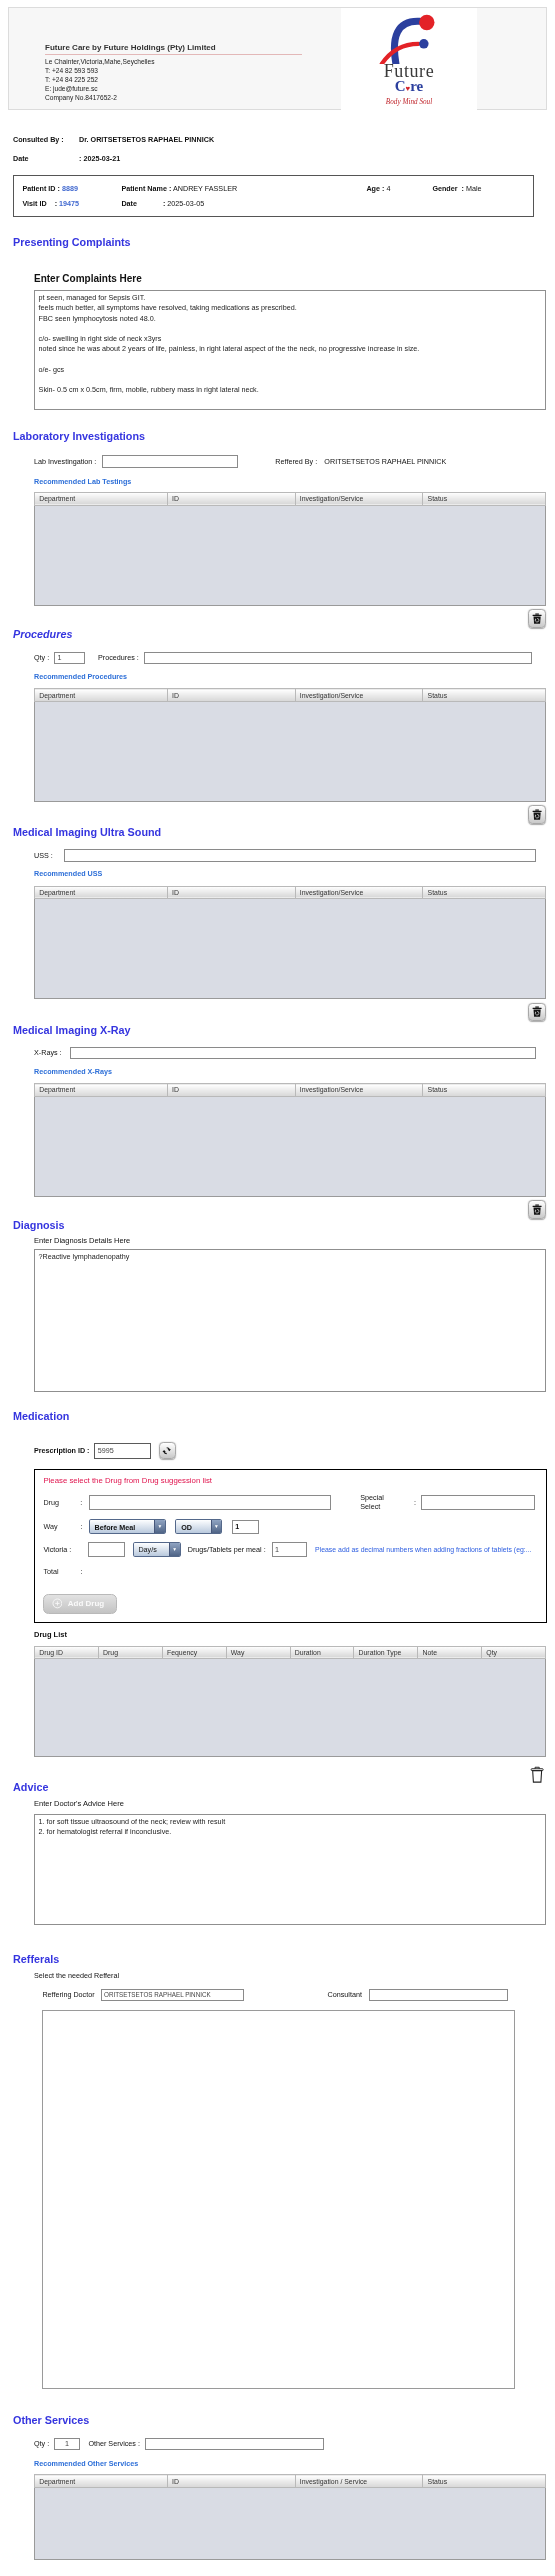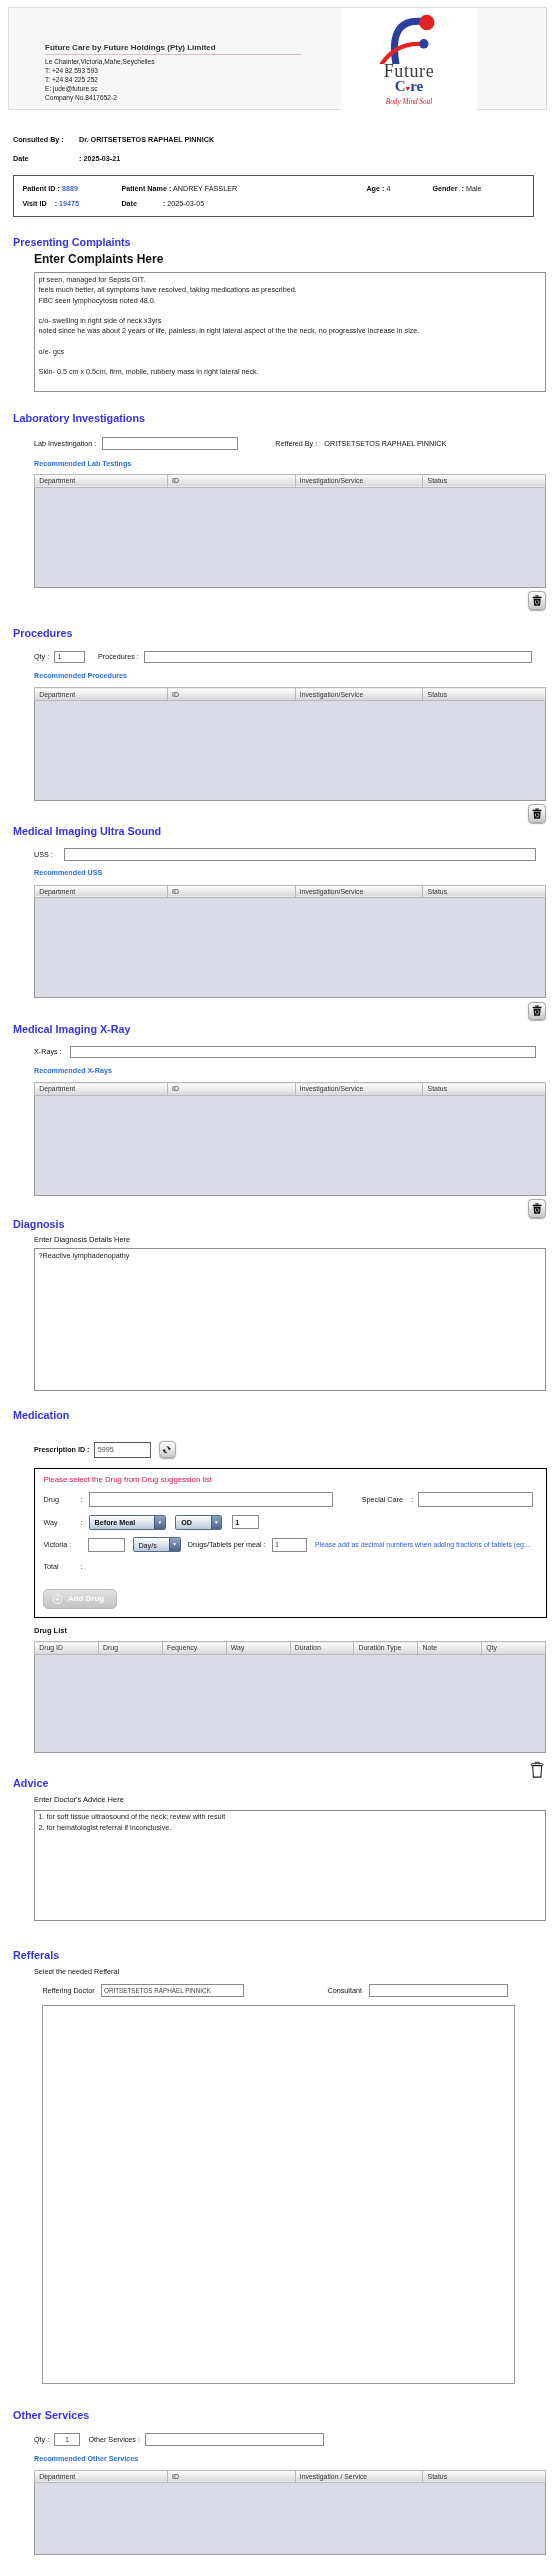--- a/index.html
+++ b/index.html
@@ -133,21 +133,21 @@
       <span><span class="bold">Gender</span>&nbsp; <span class="bold">:</span> <span>Male</span></span>
     </div>
     <div class="row">
       <span style="width:99px;"><span class="bold">Visit ID</span>&nbsp;&nbsp;&nbsp; <span class="bold">:</span> <span class="id-blue">19475</span></span>
       <span><span class="bold">Date</span>&nbsp;&nbsp;&nbsp;&nbsp;&nbsp;&nbsp;&nbsp;&nbsp;&nbsp;&nbsp;&nbsp;&nbsp; <span class="bold">:</span> <span>2025-03-05</span></span>
     </div>
   </div>
 
   
   <div class="h-section" style="margin-top:19px;">Presenting Complaints</div>
-  <div class="bold" style="margin-top:4px; font-size:12px;">Enter Complaints Here</div>
+  <div class="bold" style="margin-top:25px; font-size:10px;">Enter Complaints Here</div>
   <textarea class="area" style="margin-top: 6.6px; height: 120px;">pt seen, managed for Sepsis GIT.
 feels much better, all symptoms have resolved, taking medications as prescribed.
 FBC seen lymphocytosis noted 48.0.
 
 c/o- swelling in right side of neck x3yrs
 noted since he was about 2 years of life, painless, in right lateral aspect of the the neck, no progressive increase in size.
 
 o/e- gcs
 
 Skin- 0.5 cm x 0.5cm, firm, mobile, rubbery mass in right lateral neck.</textarea>
@@ -184,21 +184,21 @@
           <rect x="1" y="3" width="15" height="2" rx="0.5" fill="#141414"></rect>
           <rect x="5.5" y="0.8" width="6" height="2" fill="#141414"></rect>
           <path d="M2.5 6h12l-1 12h-10z" fill="#141414"></path>
           <path d="M8.5 9a3 3 0 1 1-2.6 1.5" fill="none" stroke="#fff" stroke-width="1"></path>
           <path d="M5 9.5l0.8 1.6 1.6-0.9z" fill="#fff"></path>
         </svg>
     </div>
   </div>
 
   
-  <div class="h-section" style="margin-top:17px;">Procedures</div>
+  <div class="h-section" style="margin-top:0;font-style:italic;">Procedures</div>
   <div class="row" style="margin-top:12px;">
     <span>Qty :</span>
     <input class="txt" style="width: 31px; margin-left: 4.8px;" value="1">
     <span style="margin-left:13px;">Procedures :</span>
     <input class="txt" style="width: 388px; margin-left: 4.8px;" value="">
   </div>
   <div class="rec-label" style="margin-top:7.8px;">Recommended Procedures</div>
   <table class="tbl" style="margin-top:7.2px;">
     <colgroup>
         <col style="width:26%">
@@ -319,21 +319,21 @@
   </div>
 
   <div class="med-box">
     <div class="med-inner">
       <div class="warn-red">Please select the Drug from Drug suggession list</div>
 
       <div class="row" style="margin-top:8.4px;">
         <span class="m-label">Drug</span>
         <span class="m-sep">:</span>
         <input class="txt" style="width: 244px; height: 14.3px;" value="">
-        <span style="margin-left:29px;">Special Care</span>
+        <span style="margin-left:29px;">Special Select</span>
         <span style="margin-left:8.4px;">:</span>
         <input class="txt" style="width: 115px; margin-left: 4.8px; height: 14.3px;" value="">
       </div>
 
       <div class="row" style="margin-top:7.8px;">
         <span class="m-label">Way</span>
         <span class="m-sep">:</span>
         <div class="combo" style="width:77px;">
           <span class="ct">Before Meal</span>
           <span class="ca">▼</span>

